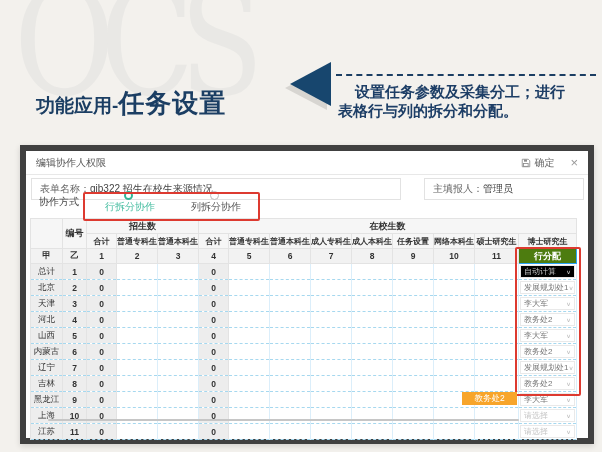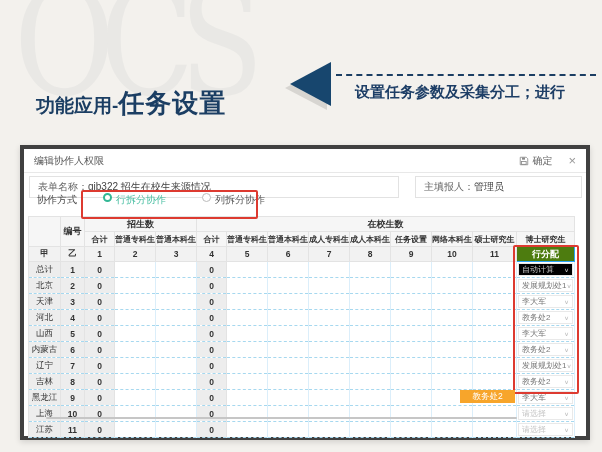--- a/index.html
+++ b/index.html
@@ -13,35 +13,35 @@
   .page-title .prefix{font-size:19px;font-weight:bold;}
   .page-title .main{font-size:26px;font-weight:bold;letter-spacing:1px;}
   .arrow-svg{position:absolute;left:283px;top:59px;}
   .dash-line{position:absolute;left:336px;top:74px;width:260px;border-top:2px dashed #1b3e63;}
   .callout{position:absolute;left:338px;top:82px;width:260px;color:#1d3e66;font-weight:bold;
     font-size:15px;line-height:19px;}
   .callout .l1{padding-left:17px;}
 
   
   .window{position:absolute;left:20px;top:145px;width:562px;height:287px;background:#fff;
-    border:4px solid #404040;box-shadow:0 2px 6px rgba(0,0,0,.14);}
+    border:6px solid #404040;box-shadow:0 2px 6px rgba(0,0,0,.14);}
   .titlebar{height:23px;border-bottom:1px solid #e8e8e8;display:flex;align-items:center;padding:0 10px;}
   .titlebar .ttl{font-size:10px;color:#555;flex:1;}
   .confirm-btn{display:flex;align-items:center;gap:3px;font-size:10px;color:#666;cursor:pointer;}
   .close-x{margin-left:16px;font-size:13px;color:#999;line-height:1;cursor:pointer;}
 
-  .form-row{position:absolute;left:5px;right:4px;top:27px;display:flex;gap:16px;text-align:right;}
+  .form-row{position:absolute;left:5px;right:4px;top:27px;display:flex;gap:23px;text-align:right;}
   .form-box{height:20px;border:1px solid #e2e2e2;display:flex;align-items:center;
     padding:0 8px;font-size:10px;color:#444;background:#fff;white-space:nowrap;overflow:hidden;}
   .form-box.b1{flex:0 0 352px;}
   .form-box.b2{flex:1;}
   .form-box .lbl{color:#666;}
 
   .collab-row{position:absolute;left:13px;top:43px;height:16px;display:flex;align-items:center;font-size:10px;color:#444;}
-  .radio{display:flex;align-items:flex-start;margin-left:14px;cursor:pointer;}
+  .radio{display:flex;align-items:center;margin-left:14px;cursor:pointer;flex-direction:column;}
   .radio .dot{width:9px;height:9px;border-radius:50%;margin-right:4px;box-sizing:border-box;}
   .radio.sel .dot{border:2.5px solid #33b795;background:#fff;}
   .radio.sel{color:#45bda0;margin-left:16px;}
   .radio.unsel .dot{border:1px solid #bbb;background:#fff;}
   .radio.unsel{color:#555;margin-left:36px;}
 
   
   .tbl-wrap{position:absolute;left:4px;top:67px;}
   table{border-collapse:collapse;table-layout:fixed;width:546px;}
   th,td{padding:0;text-align:center;overflow:hidden;white-space:nowrap;}
@@ -78,20 +78,21 @@
   <div class="page-title">
     <span class="prefix">功能应用-</span><span class="main">任务设置</span>
   </div>
   <svg class="arrow-svg" width="52" height="52" viewBox="0 0 52 52">
     <polygon points="44,7 44,51 2,29" fill="#d7d5d1"></polygon>
     <polygon points="48,3 48,47 7,25" fill="#17466e"></polygon>
   </svg>
   <div class="dash-line"></div>
   <div class="callout">
     <div class="l1">设置任务参数及采集分工；进行</div>
+    <div class="l2">表格行与列的拆分和分配。</div>
   </div>
 
   <div class="window">
     <div class="titlebar">
       <span class="ttl">编辑协作人权限</span>
       <span class="confirm-btn">
         <svg width="10" height="10" viewBox="0 0 12 12">
           <path d="M1.5 1.5h7.2l1.8 1.8v7.2h-9z" fill="none" stroke="#8a8a8a" stroke-width="1"></path>
           <rect x="3.6" y="1.8" width="3.6" height="2.6" fill="#8a8a8a"></rect>
           <rect x="3" y="6.6" width="5.6" height="3.4" fill="none" stroke="#8a8a8a" stroke-width="1"></rect>

